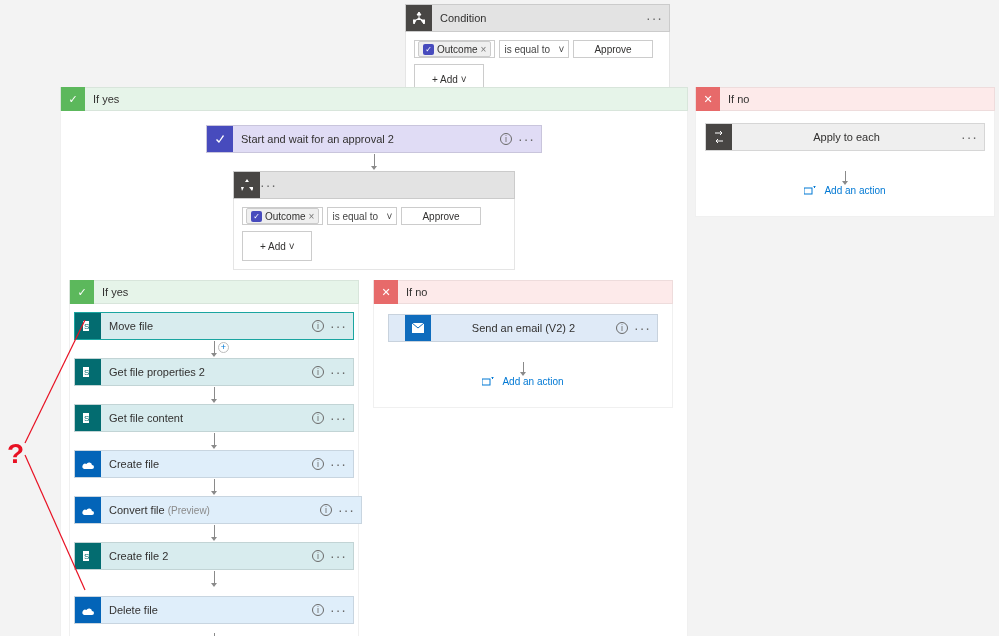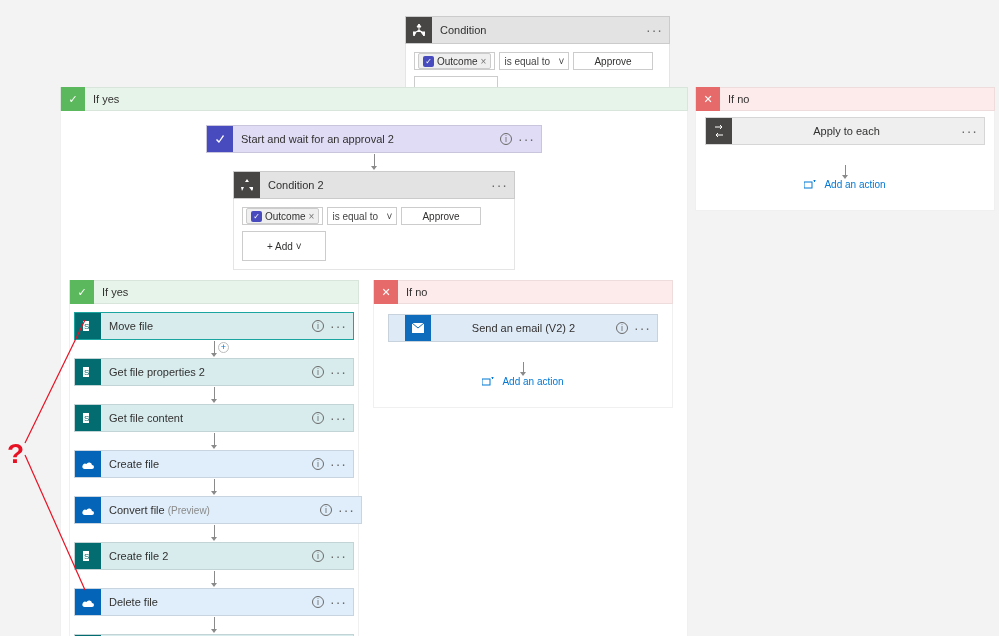--- a/index.html
+++ b/index.html
@@ -128,38 +128,38 @@
     height:18px; border:1px solid #ccc; display:inline-flex; align-items:center;
     padding:0 4px; font-size:10px; margin:0 4px; min-width:70px; justify-content:space-between;
     color:#444;
   }
   .sel-val {
     height:18px; border:1px solid #ccc; display:inline-flex; align-items:center;
     padding:0 20px; font-size:10px; min-width:60px;
   }
   .add-btn {
     height:30px; border:1px solid #ccc; display:inline-flex; align-items:center;
-    padding:0 24px; font-size:10px; background:#fff; margin-top:6px; cursor:pointer;
+    padding:0 17px; font-size:10px; background:#fff; margin-top:6px; cursor:pointer;
   }
 
   .add-action-link { color:#0078d4; font-size:10px; display:inline-flex; align-items:center; gap:8px; cursor:pointer; }
 
   
   .q-mark {
     position:absolute; left:7px; top:438px;
     font-size:28px; color:#e81123; font-weight:600;
   }
   .redline { stroke:#e81123; stroke-width:1.2; fill:none; }
 
   .preview-light { color:#8a8a8a; font-size:10px; }
 </style>
 </head>
 <body>
 
-<div style="position:absolute; left:405px; top:16px; width:265px;">
+<div style="position:absolute; left:405px; top:4px; width:265px;">
   <div class="card-header hdr-gray">
     <span class="ic ic-gray">
       <svg width="12" height="12" viewBox="0 0 12 12">
           <path fill="currentColor" d="M6 0 4 3h4zM1 12l2-4H0zM11 12l2-4H8zM6 3v3M3 8l3-2 3 2" stroke="currentColor" stroke-width="1"></path>
         </svg>
     </span>
     <span class="ttl">Condition</span>
     <span class="menu-ico">···</span>
   </div>
   <div class="card-body">
@@ -204,21 +204,20 @@
     </div>
     <div class="arrow-down"></div>
 
     <div style="width:282px; margin:0 auto;">
       <div class="card-header hdr-gray">
         <span class="ic ic-gray">
           <svg width="12" height="12" viewBox="0 0 12 12">
               <path fill="currentColor" d="M6 0 4 3h4zM1 12l2-4H0zM11 12l2-4H8z"></path>
             </svg>
         </span>
-        <span class="ttl">Condition 2</span>
         <span class="menu-ico">···</span>
       </div>
       <div class="card-body">
         <div class="row">
           <span style="height:18px;border:1px solid #ccc;display:inline-flex;align-items:center;padding:0 3px;">
             <span class="token">
               <span class="tic purple">✓</span>
               <span>Outcome</span>
               <span style="color:#777;">×</span>
             </span>
@@ -321,21 +320,21 @@
                       <rect x="1" y="1" width="6" height="10" fill="#fff"></rect>
                       <text x="2" y="9" font-size="8" fill="#036c70">S</text>
                     </svg>
                   </span>
                   <span class="ttl">Create file 2</span>
                   <span class="info-ico">i</span>
                   <span class="menu-ico">···</span>
                 </div>
               </div>
               <div class="arrow-down"></div>
-              <div style="width: 280px; margin: 0px auto;">
+              <div style="width: 280px; margin: 8px auto;">
                 <div class="card-header hdr-blue" style="">
                   <span class="ic ic-cloud">
                     <svg width="14" height="10" viewBox="0 0 14 10">
                       <path fill="#fff" d="M11 6a3 3 0 00-5.6-1A2.5 2.5 0 003 10h8a2 2 0 000-4z"></path>
                     </svg>
                   </span>
                   <span class="ttl">Delete file</span>
                   <span class="info-ico">i</span>
                   <span class="menu-ico">···</span>
                 </div>
@@ -389,21 +388,21 @@
       </div>
     </div>
   </div>
 </div>
 
 <div style="position:absolute; left:695px; top:87px; width:300px;">
   <div class="branch-header no">
     <span class="chip">✕</span>
     <span class="bt">If no</span>
   </div>
-  <div class="branch-body" style="padding:6px 6px 18px; text-align:center;">
+  <div class="branch-body" style="padding:12px 6px 18px; text-align:center;">
     <div style="width:280px; margin:0 auto 20px;">
       <div class="card-header hdr-gray" style="background:#efefef;">
         <span class="ic ic-apply">
           <svg width="12" height="12" viewBox="0 0 12 12">
               <path d="M2 2h7l-2-2m2 2-2 2M10 10H3l2 2m-2-2 2-2" stroke="#fff" fill="none"></path>
             </svg>
         </span>
         <span class="ttl">Apply to each</span>
         <span class="menu-ico">···</span>
       </div>

